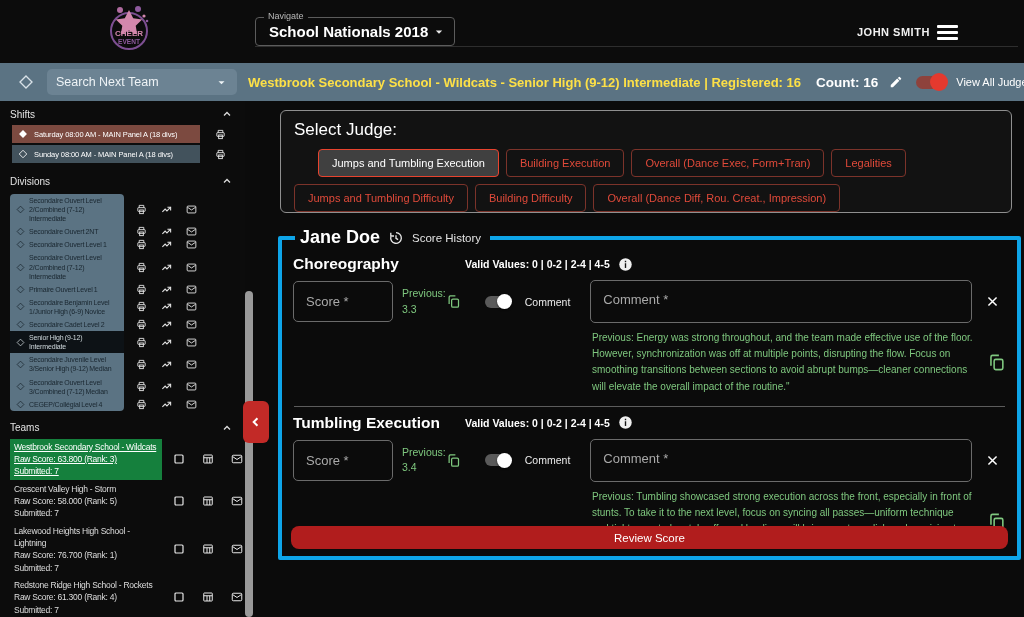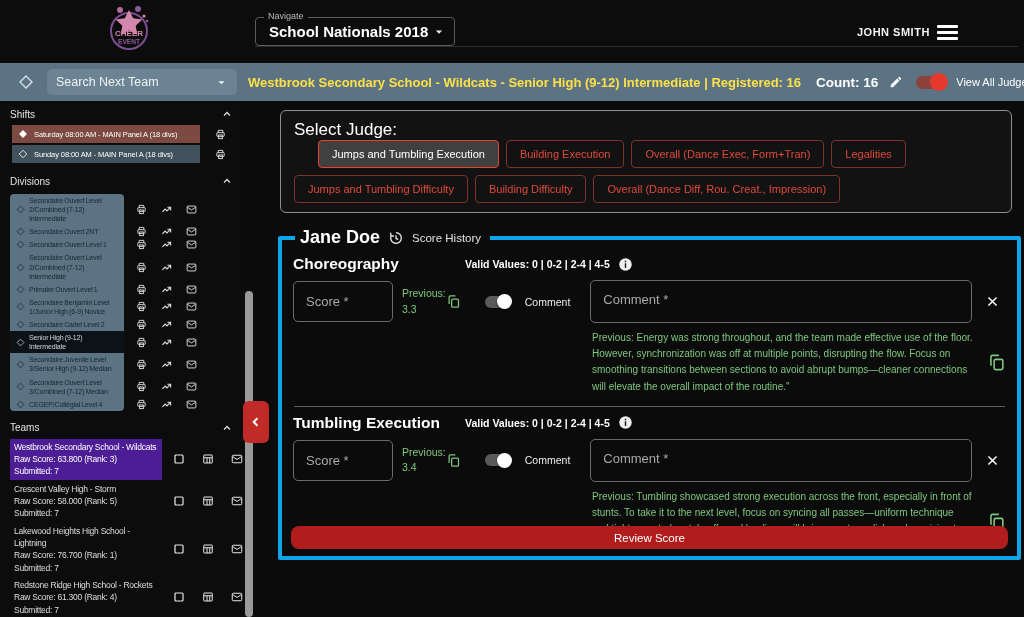--- a/index.html
+++ b/index.html
@@ -51,31 +51,31 @@
   .div-row:first-child .div-pill { border-radius:4px 4px 0 0; }
   .div-row:last-child .div-pill { border-radius:0 0 4px 4px; }
   .div-pill.selected { background:#0d1216; color:#cfd8dc; }
   .div-pill .dm { width:9px; height:9px; flex:0 0 auto; }
   .row-icons { display:flex; align-items:center; gap:14px; margin-left:12px; }
   .row-icons svg { width:11px; height:11px; color:#e3e3e3; cursor:pointer; }
 
   .team-list { margin:2px 0 0 10px; }
   .team-row { display:flex; align-items:center; margin-bottom:1px; }
   .team-text { width:152px; padding:2px 4px; font-size:8.5px; letter-spacing:-.25px; line-height:1.45; color:#dedede; cursor:pointer; }
-  .team-text.selected { background:#4c1d95; color:#fff; }
+  .team-text.selected { background:#15803d; color:#fff;text-decoration:underline; }
   .team-icons { display:flex; align-items:center; gap:17px; margin-left:11px; }
   .team-icons svg { width:12px; height:12px; color:#e8e8e8; cursor:pointer; }
 
   .sb-scroll { position:absolute; left:245px; top:291px; width:8px; height:326px; background:#9a9a9a; border-radius:4px; cursor:pointer; }
   .collapse-tab { position:absolute; left:243px; top:401px; width:26px; height:42px; background:#c22a27; border-radius:6px; display:flex; align-items:center; justify-content:center; z-index:6; cursor:pointer; }
   .collapse-tab svg { width:14px; height:14px; color:#fff; }
 
   
   .judge-panel { position:absolute; left:280px; top:110px; width:732px; height:103px; background:#121212; border:1px solid #8f8f8f; border-radius:6px; padding:9px 13px; }
-  .judge-title { font-size:17px; color:#fff; font-weight:400; }
+  .judge-title { font-size:17px; color:#fff; font-weight:400; margin-bottom:9px; }
   .judge-buttons { display:flex; flex-wrap:wrap; gap:7px 7px; }
   .judge-btn { font-size:11px; font-family:"Liberation Sans",sans-serif; padding:7px 13px; border-radius:4px; border:1px solid #7c332a; background:transparent; color:#e04a3a; cursor:pointer; white-space:nowrap; }
   .judge-btn.active { background:#404040; border-color:#e8432e; color:#fff;margin-left:24px; }
 
   
   .score-fieldset { position:absolute; left:278px; top:227px; width:727px; height:333px; border:4px solid #0ea5e9; border-radius:2px; padding:0 11px; }
   .score-fieldset legend { display:flex; align-items:center; gap:8px; margin-left:2px; padding:0 9px 0 5px; }
   .jane { font-size:18px; font-weight:bold; color:#fff; }
   .hist { width:16px; height:16px; color:#e8e8e8; cursor:pointer; }
   .hist-label { font-size:11.5px; color:#e3e3e3; }

